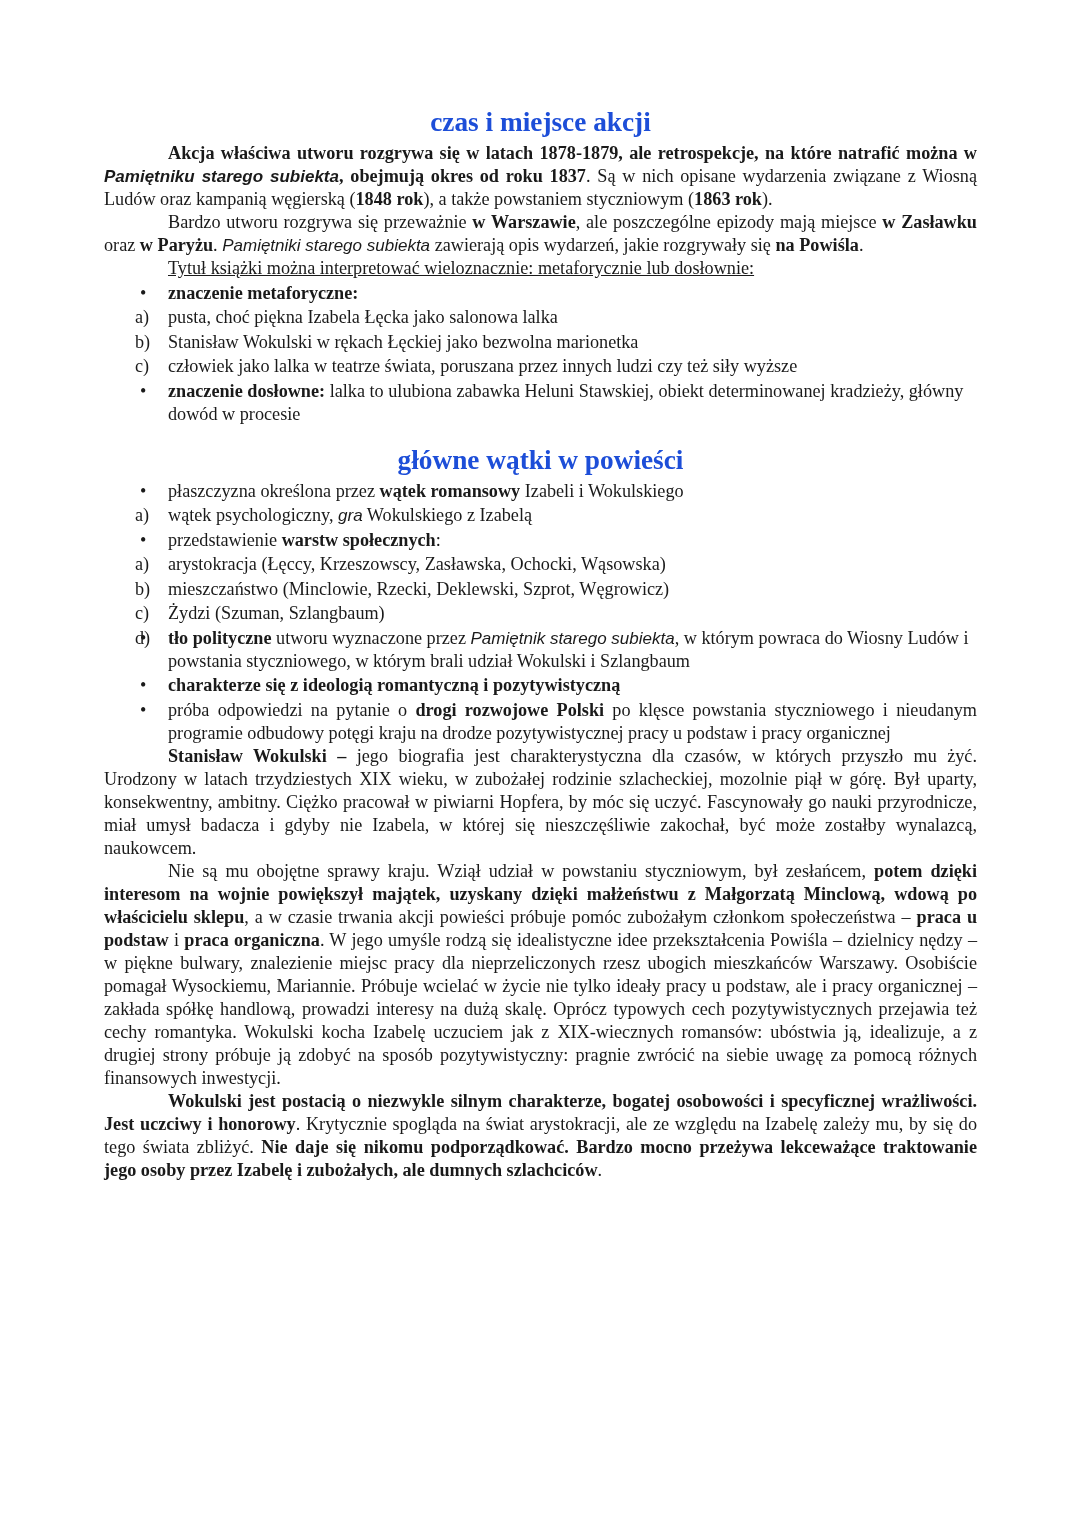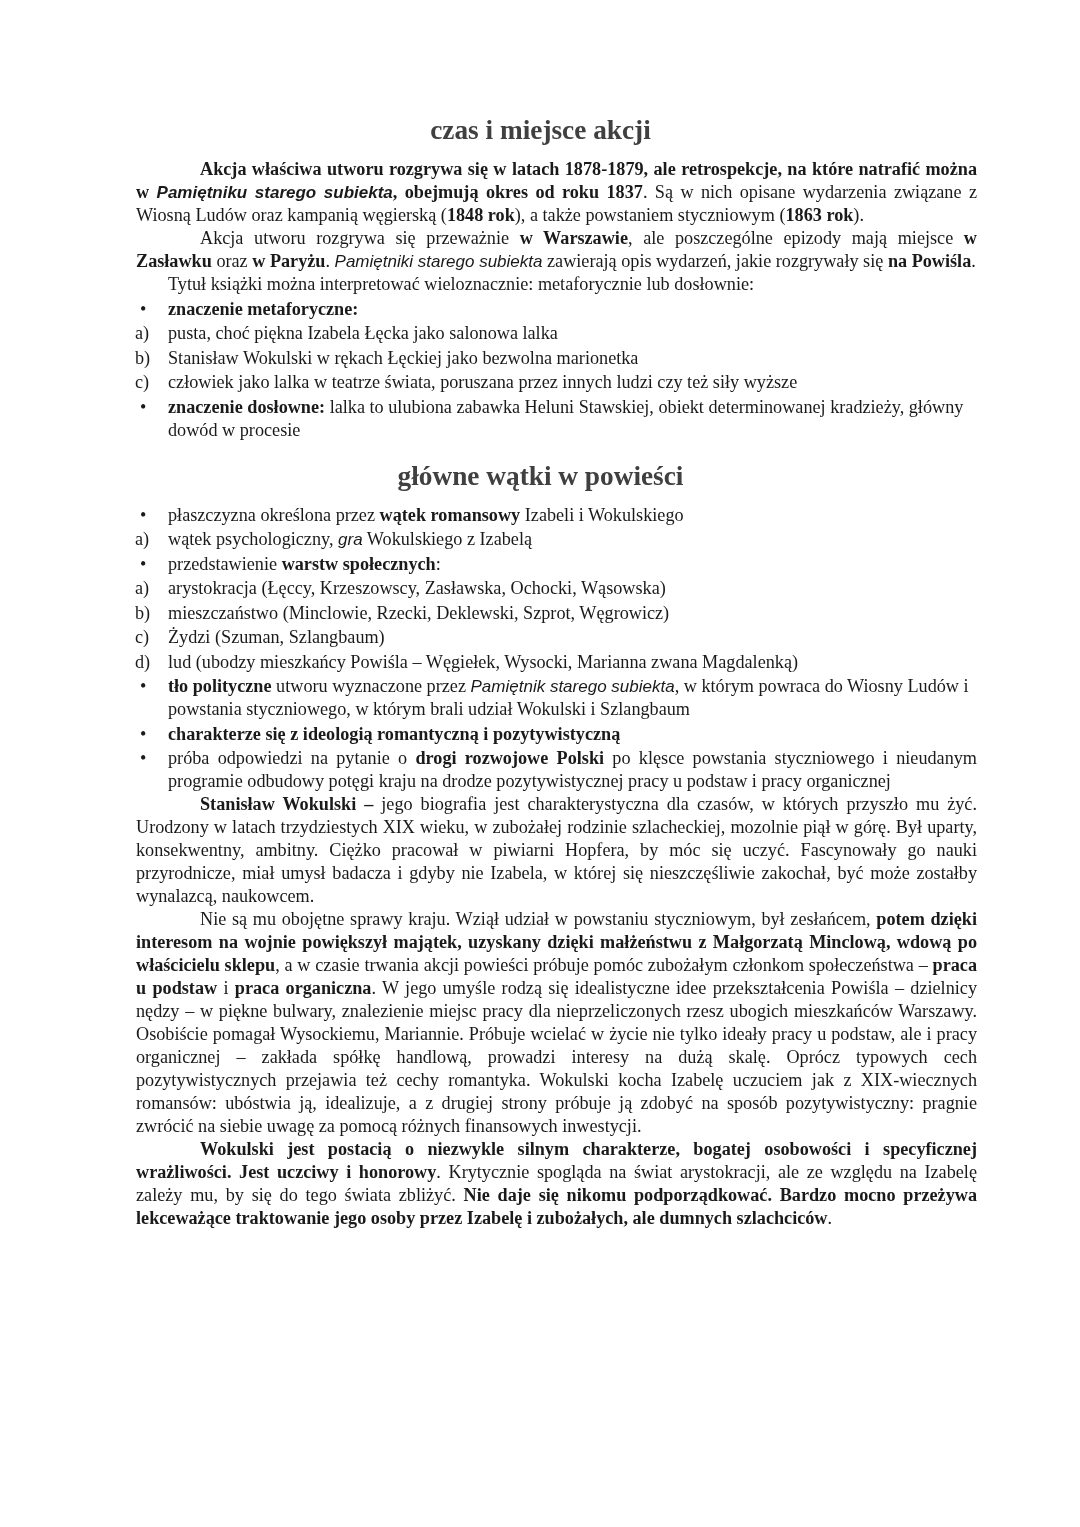--- a/index.html
+++ b/index.html
@@ -18,31 +18,31 @@
     .page {
       position: absolute;
       left: 104px;
       top: 103px;
       width: 873px;
       font-size: 18.2px;
       line-height: 23px;
     }
     .heading {
       text-align: center;
-      color: #404040;
+      color: #1d4ed8;
       font-weight: bold;
-      margin: 16px;
+      margin: 8px;
     }
     .heading.spaced { margin-top: 23px; }
     p {
       margin: 0;
       text-align: justify;
     }
-    p.indent { text-indent: 64px; margin-left: 32px; }
-    p.indent-small { padding-left: 64px; }
+    p.indent { text-indent: 64px; }
+    p.indent-small { padding-left: 64px; text-decoration: underline; }
     .it {
       font-family: "Liberation Sans", "DejaVu Sans", sans-serif;
       font-style: italic;
       font-size: 17px;
     }
     b { font-weight: bold; }
     ul.items {
       list-style: none;
       margin: 0;
       padding: 0;
@@ -64,40 +64,40 @@
     }
     ul.items li.left { text-align: left; }
   </style>
 </head>
 <body>
 
 <div class="page">
 
   <h2 class="heading">czas i miejsce akcji</h2>
   <p class="indent"><b>Akcja właściwa utworu rozgrywa się w latach 1878-1879, ale retrospekcje, na które natrafić można w </b><b class="it">Pamiętniku starego subiekta</b><b>, obejmują okres od roku 1837</b><span>. Są w nich opisane wydarzenia związane z Wiosną Ludów oraz kampanią węgierską (</span><b>1848 rok</b><span>), a także powstaniem styczniowym (</span><b>1863 rok</b><span>).</span></p>
-  <p class="indent"><span>Akcja utworu rozgrywa się przeważnie </span><b>w Warszawie</b><span>, ale poszczególne epizody mają miejsce </span><b>w Zasławku</b><span> oraz </span><b>w Paryżu</b><span>. </span><span class="it">Pamiętniki starego subiekta</span><span> zawierają opis wydarzeń, jakie rozgrywały się </span><b>na Powiśla</b><span>.</span></p>
+  <p class="indent"><span>Bardzo utworu rozgrywa się przeważnie </span><b>w Warszawie</b><span>, ale poszczególne epizody mają miejsce </span><b>w Zasławku</b><span> oraz </span><b>w Paryżu</b><span>. </span><span class="it">Pamiętniki starego subiekta</span><span> zawierają opis wydarzeń, jakie rozgrywały się </span><b>na Powiśla</b><span>.</span></p>
 
   <p class="indent-small">Tytuł książki można interpretować wieloznacznie: metaforycznie lub dosłownie:</p>
   <ul class="items">
     <li class="left"><span class="marker bullet">•</span><b>znaczenie metaforyczne:</b></li>
     <li class="left"><span class="marker">a)</span><span>pusta, choć piękna Izabela Łęcka jako salonowa lalka</span></li>
     <li class="left"><span class="marker">b)</span><span>Stanisław Wokulski w rękach Łęckiej jako bezwolna marionetka</span></li>
     <li class="left"><span class="marker">c)</span><span>człowiek jako lalka w teatrze świata, poruszana przez innych ludzi czy też siły wyższe</span></li>
     <li class="left"><span class="marker bullet">•</span><b>znaczenie dosłowne:</b><span> lalka to ulubiona zabawka Heluni Stawskiej, obiekt determinowanej kradzieży, główny dowód w procesie</span></li>
   </ul>
 
   <h2 class="heading spaced">główne wątki w powieści</h2>
   <ul class="items">
     <li class="left"><span class="marker bullet">•</span><span>płaszczyzna określona przez </span><b>wątek romansowy</b><span> Izabeli i Wokulskiego</span></li>
     <li class="left"><span class="marker">a)</span><span>wątek psychologiczny, </span><span class="it">gra</span><span> Wokulskiego z Izabelą</span></li>
     <li class="left"><span class="marker bullet">•</span><span>przedstawienie </span><b>warstw społecznych</b><span>:</span></li>
     <li class="left"><span class="marker">a)</span><span>arystokracja (Łęccy, Krzeszowscy, Zasławska, Ochocki, Wąsowska)</span></li>
     <li class="left"><span class="marker">b)</span><span>mieszczaństwo (Minclowie, Rzecki, Deklewski, Szprot, Węgrowicz)</span></li>
     <li class="left"><span class="marker">c)</span><span>Żydzi (Szuman, Szlangbaum)</span></li>
-    <li class="left"><span class="marker">d)</span><span>lud (ubodzy mieszkańcy Powiśla – Węgiełek, Wysocki, Marianna zwana Magdalenką)</span></li>
+    <li class="left"><span class="marker">d)</span></li>
     <li class="left"><span class="marker bullet">•</span><b>tło polityczne</b><span> utworu wyznaczone przez </span><span class="it">Pamiętnik starego subiekta</span><span>, w którym powraca do Wiosny Ludów i powstania styczniowego, w którym brali udział Wokulski i Szlangbaum</span></li>
     <li class="left"><span class="marker bullet">•</span><b>charakterze się z ideologią romantyczną i pozytywistyczną</b></li>
     <li><span class="marker bullet">•</span><span>próba odpowiedzi na pytanie o </span><b>drogi rozwojowe Polski</b><span> po klęsce powstania styczniowego i nieudanym programie odbudowy potęgi kraju na drodze pozytywistycznej pracy u podstaw i pracy organicznej</span></li>
   </ul>
 
   <p class="indent"><b>Stanisław Wokulski –</b><span> jego biografia jest charakterystyczna dla czasów, w których przyszło mu żyć. Urodzony w latach trzydziestych XIX wieku, w zubożałej rodzinie szlacheckiej, mozolnie piął w górę. Był uparty, konsekwentny, ambitny. Ciężko pracował w piwiarni Hopfera, by móc się uczyć. Fascynowały go nauki przyrodnicze, miał umysł badacza i gdyby nie Izabela, w której się nieszczęśliwie zakochał, być może zostałby wynalazcą, naukowcem.</span></p>
   <p class="indent"><span>Nie są mu obojętne sprawy kraju. Wziął udział w powstaniu styczniowym, był zesłańcem, </span><b>potem dzięki interesom na wojnie powiększył majątek, uzyskany dzięki małżeństwu z Małgorzatą Minclową, wdową po właścicielu sklepu</b><span>, a w czasie trwania akcji powieści próbuje pomóc zubożałym członkom społeczeństwa – </span><b>praca u podstaw</b><span> i </span><b>praca organiczna</b><span>. W jego umyśle rodzą się idealistyczne idee przekształcenia Powiśla – dzielnicy nędzy – w piękne bulwary, znalezienie miejsc pracy dla nieprzeliczonych rzesz ubogich mieszkańców Warszawy. Osobiście pomagał Wysockiemu, Mariannie. Próbuje wcielać w życie nie tylko ideały pracy u podstaw, ale i pracy organicznej – zakłada spółkę handlową, prowadzi interesy na dużą skalę. Oprócz typowych cech pozytywistycznych przejawia też cechy romantyka. Wokulski kocha Izabelę uczuciem jak z XIX-wiecznych romansów: ubóstwia ją, idealizuje, a z drugiej strony próbuje ją zdobyć na sposób pozytywistyczny: pragnie zwrócić na siebie uwagę za pomocą różnych finansowych inwestycji.</span></p>
   <p class="indent"><b>Wokulski jest postacią o niezwykle silnym charakterze, bogatej osobowości i specyficznej wrażliwości. Jest uczciwy i honorowy</b><span>. Krytycznie spogląda na świat arystokracji, ale ze względu na Izabelę zależy mu, by się do tego świata zbliżyć. </span><b>Nie daje się nikomu podporządkować. Bardzo mocno przeżywa lekceważące traktowanie jego osoby przez Izabelę i zubożałych, ale dumnych szlachciców</b><span>.</span></p>
 
 </div>

